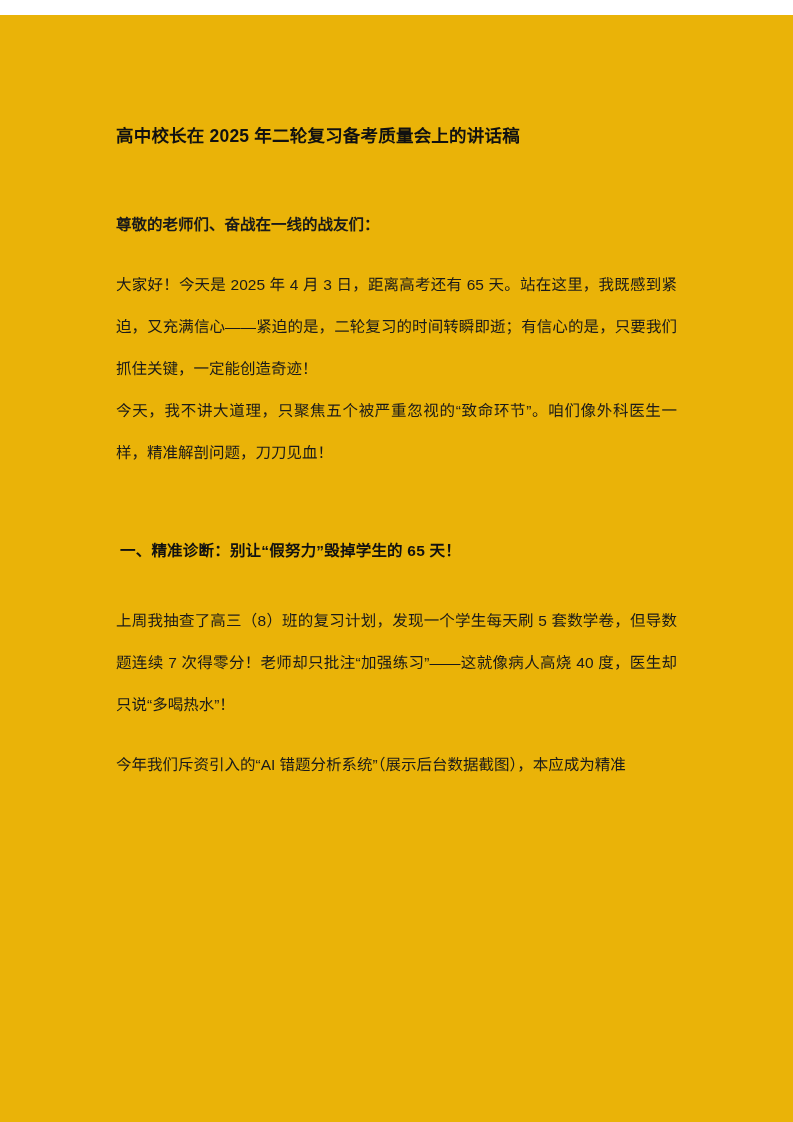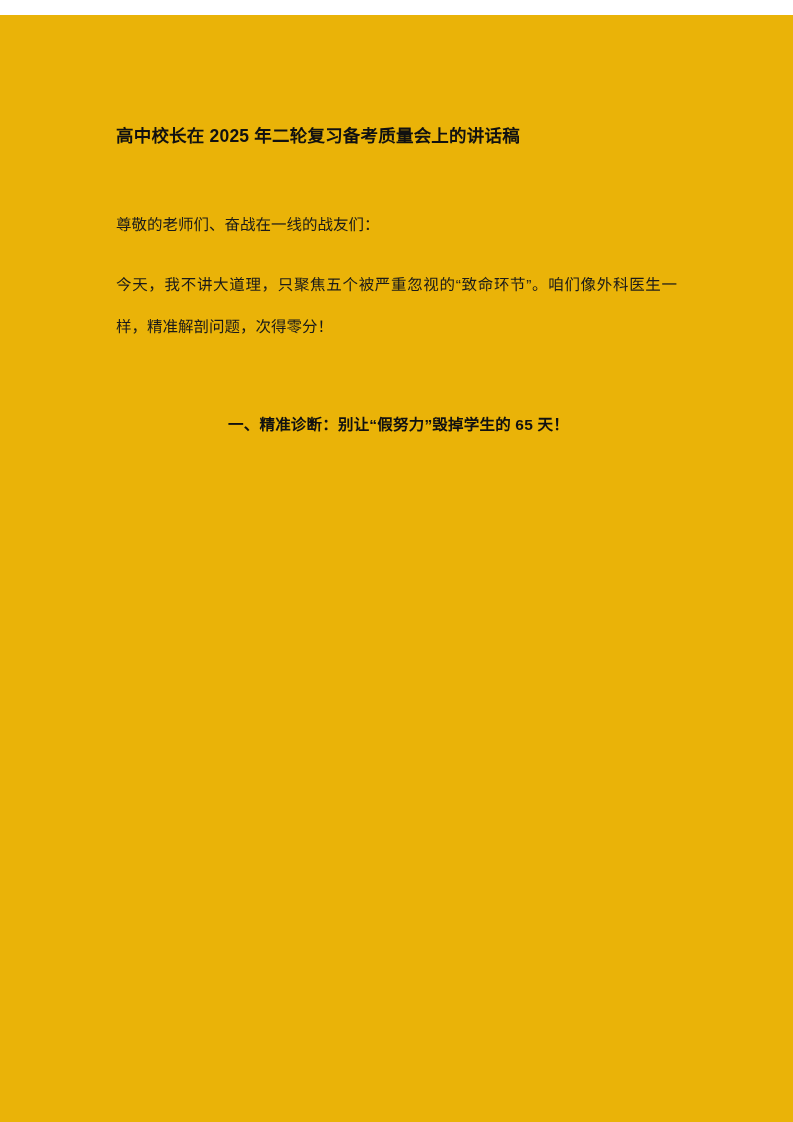--- a/index.html
+++ b/index.html
@@ -32,40 +32,40 @@
     padding-top: 109px;
     color: #111111;
     white-space: nowrap;
   }
   .salutation {
     font-size: 15.5px;
     line-height: 42px;
     margin: 0;
     padding-top: 55px;
     color: #1a1a1a;
+    font-weight: bold;
   }
   p.body-para {
     font-size: 15.5px;
     line-height: 42px;
     margin: 0;
     text-align: justify;
     text-justify: inter-ideograph;
     color: #1a1a1a;
     word-break: break-all;
   }
   .gap-md { height: 18px; }
   .section-heading {
     font-size: 15.5px;
     font-weight: bold;
     line-height: 42px;
     margin: 0;
     padding-left: 4px;
     color: #111111;
     letter-spacing: 0.2px;
-    text-align: center;
   }
   .lead-label {
     font-size: 15.5px;
     line-height: 42px;
     margin: 0;
     color: #1a1a1a;
   }
   .heading-space-top { height: 56px; }
   .heading-space-bottom { height: 28px; }
 </style>
@@ -73,29 +73,32 @@
 <body>
 
 <div class="page">
 
   <h1 class="doc-title">高中校长在 2025 年二轮复习备考质量会上的讲话稿</h1>
 
   <p class="salutation">尊敬的老师们、奋战在一线的战友们：</p>
 
   <div class="gap-md"></div>
 
+  <p class="body-para">大家好！今天是 2025 年 4 月 3 日，距离高考还有 65 天。站在这里，我既感到紧迫，又充满信心——紧迫的是，二轮复习的时间转瞬即逝；有信心的是，只要我们抓住关键，一定能创造奇迹！</p>
 
 
-  <p class="body-para">今天，我不讲大道理，只聚焦五个被严重忽视的“致命环节”。咱们像外科医生一样，精准解剖问题，次得零分！</p>
+  <p class="body-para">今天，我不讲大道理，只聚焦五个被严重忽视的“致命环节”。咱们像外科医生一样，精准解剖问题，刀刀见血！</p>
 
   <div class="heading-space-top"></div>
 
   <h2 class="section-heading">一、精准诊断：别让“假努力”毁掉学生的 65 天！</h2>
 
   <div class="heading-space-bottom"></div>
 
 
+  <p class="body-para">上周我抽查了高三（8）班的复习计划，发现一个学生每天刷 5 套数学卷，但导数题连续 7 次得零分！老师却只批注“加强练习”——这就像病人高烧 40 度，医生却只说“多喝热水”！</p>
 
   <div class="gap-md"></div>
 
 
+  <p class="body-para">今年我们斥资引入的“AI 错题分析系统”（展示后台数据截图），本应成为精准</p>
 
 </div>
 
 </body></html>

